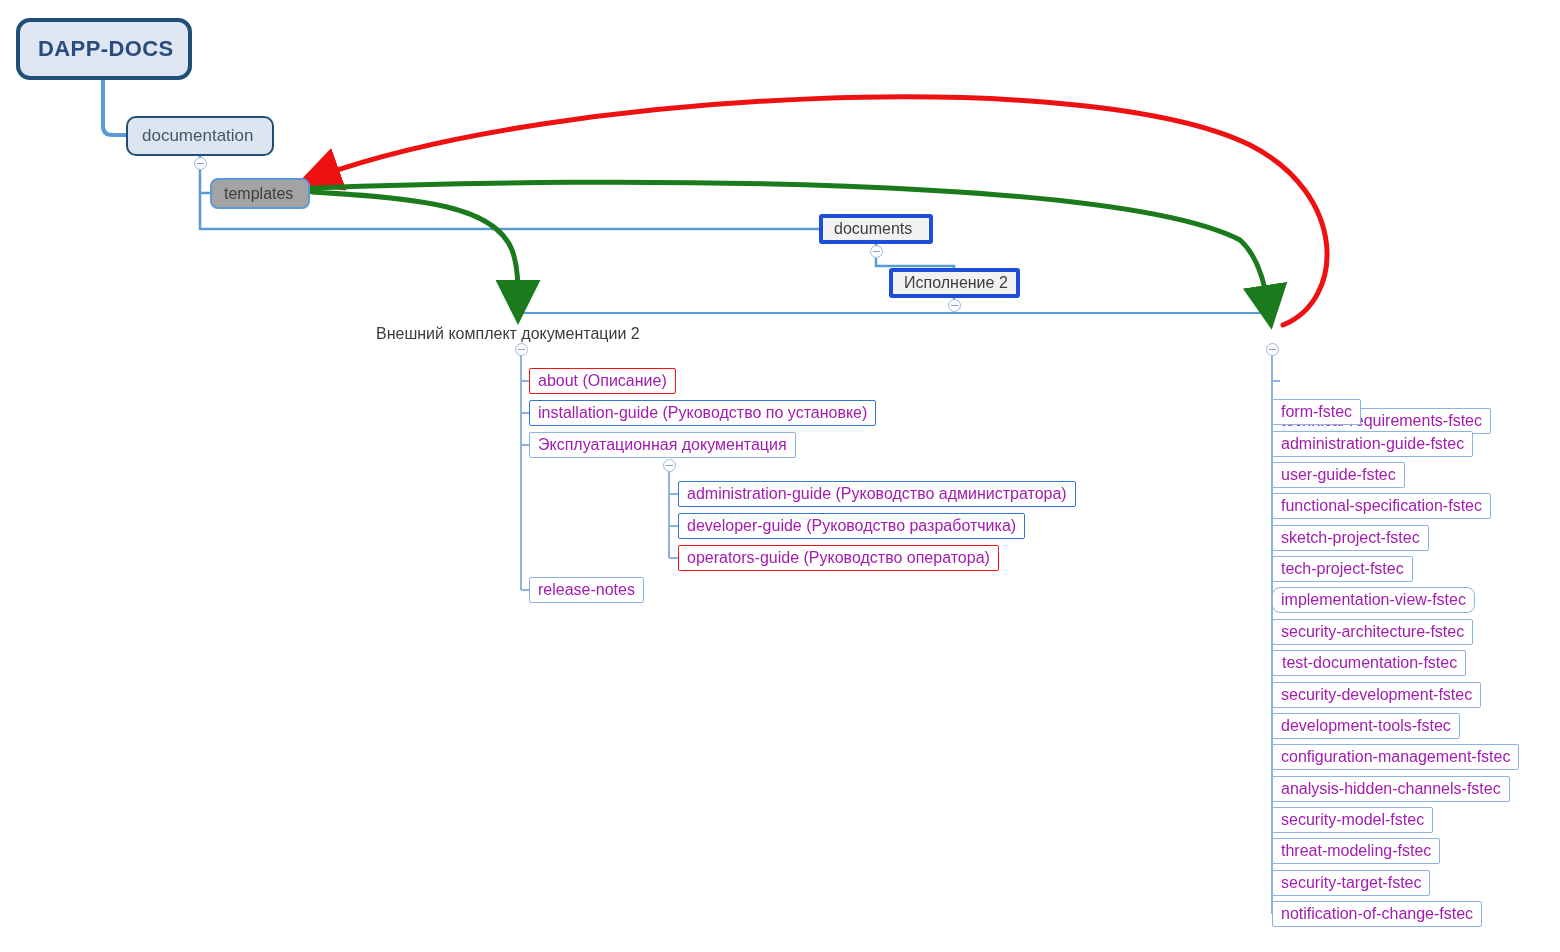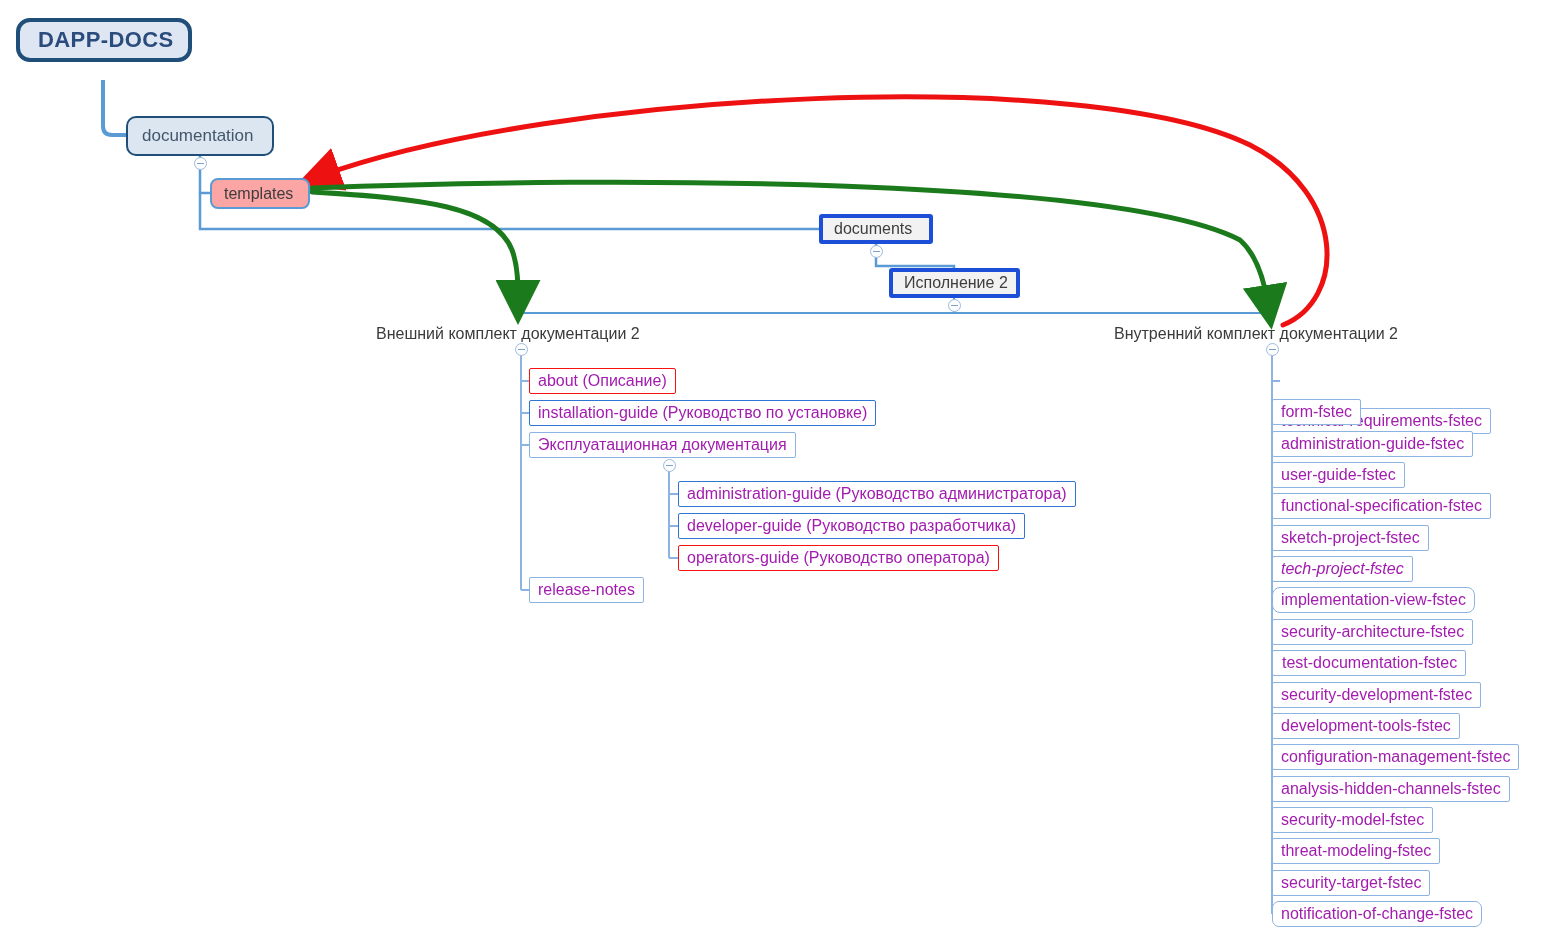--- a/index.html
+++ b/index.html
@@ -42,21 +42,21 @@
     border-radius:10px;
     background:#dce6f1;
     color:#44566b;
     font-size:17px;
     padding:0 14px;
   }
   
   .n-tpl{
     border:2px solid #5b9bd5;
     border-radius:8px;
-    background:#fca5a5;
+    background:#a3a3a3;
     color:#3d3d3d;
     font-size:16px;
     padding:12px 12px;
   }
   
   .n-box{
     border:4px solid #1d4ed8;
     border-radius:3px;
     background:#f2f2f2;
     color:#3d3d3d;
@@ -156,21 +156,21 @@
         <path d="M1272,914 L1280,914" fill="none" stroke="#8db3e2" stroke-width="2"></path>
       </g>
 
     <path d="M1283,325 C1345,300 1348,195 1250,145 C1090,66 560,90 320,176" fill="none" stroke="#ee1111" stroke-width="5" stroke-linecap="round" marker-end="url(#ahRed)"></path>
 
     <path d="M312,188 C620,176 1120,178 1240,240 C1258,256 1265,285 1268,305" fill="none" stroke="#1b7a1b" stroke-width="5" stroke-linecap="round" marker-end="url(#ahGreen)"></path>
 
     <path d="M312,192 C420,198 495,206 512,250 C518,266 518,285 518,300" fill="none" stroke="#1b7a1b" stroke-width="5" stroke-linecap="round" marker-end="url(#ahGreen)"></path>
   </svg>
 
-  <div class="node n-root" style="left:16px;top:18px;width:176px;height:44px;">
+  <div class="node n-root" style="left:16px;top:18px;width:176px;height:62px;">
     <span>DAPP-DOCS</span>
   </div>
 
   <div class="node n-l1" style="left:126px;top:116px;width:148px;height:40px;">
     <span>documentation</span>
   </div>
   <div class="toggle" style="left:194px;top:157px;"></div>
 
   <div class="node n-tpl" style="left:210px;top:178px;width:100px;height:31px;">
     <span>templates</span>
@@ -184,23 +184,20 @@
   <div class="node n-box" style="left:889px;top:268px;width:131px;height:30px;">
     <span>Исполнение 2</span>
   </div>
   <div class="toggle" style="left:948px;top:299px;"></div>
 
   <div class="node n-plain" style="left:376px;top:323px;height:22px;text-align:center;">
     <span>Внешний комплект документации 2</span>
   </div>
   <div class="toggle" style="left:515px;top:343px;"></div>
 
-  <div class="node n-plain" style="left:1114px;top:323px;height:22px;">
-    <span>Внутренний комплект документации 2</span>
-  </div>
   <div class="toggle" style="left:1266px;top:343px;"></div>
 
   <div class="toggle" style="left:663px;top:459px;"></div>
 
   <div id="external-leaves">
       <div class="leaf danger" style="left: 529px; top: 368px;">
         <span>about (Описание)</span>
       </div>
       <div class="leaf " style="left: 529px; top: 400px;">
         <span>installation-guide (Руководство по установке)</span>
@@ -235,21 +232,21 @@
       </div>
       <div class="leaf soft" style="left: 1272px; top: 462px;">
         <span>user-guide-fstec</span>
       </div>
       <div class="leaf soft" style="left: 1272px; top: 493px;">
         <span>functional-specification-fstec</span>
       </div>
       <div class="leaf soft" style="left: 1272px; top: 525px;">
         <span>sketch-project-fstec</span>
       </div>
-      <div class="leaf soft" style="left: 1272px; top: 556px; font-style: italic;">
+      <div class="leaf soft" style="left: 1272px; top: 556px;">
         <span>tech-project-fstec</span>
       </div>
       <div class="leaf soft" style="left: 1272px; top: 587px; border-radius: 8px;">
         <span>implementation-view-fstec</span>
       </div>
       <div class="leaf soft" style="left: 1272px; top: 619px; text-align: center;">
         <span>security-architecture-fstec</span>
       </div>
       <div class="leaf soft" style="left: 1272px; top: 650px; padding-left: 9px;">
         <span>test-documentation-fstec</span>
@@ -268,18 +265,18 @@
       </div>
       <div class="leaf soft" style="left: 1272px; top: 807px;">
         <span>security-model-fstec</span>
       </div>
       <div class="leaf soft" style="left: 1272px; top: 838px;">
         <span>threat-modeling-fstec</span>
       </div>
       <div class="leaf soft" style="left: 1272px; top: 870px;">
         <span>security-target-fstec</span>
       </div>
-      <div class="leaf soft" style="left: 1272px; top: 901px; border-radius: 7px;">
+      <div class="leaf soft" style="left: 1272px; top: 901px;">
         <span>notification-of-change-fstec</span>
       </div>
     </div>
 
 </div>
 
 </body></html>

